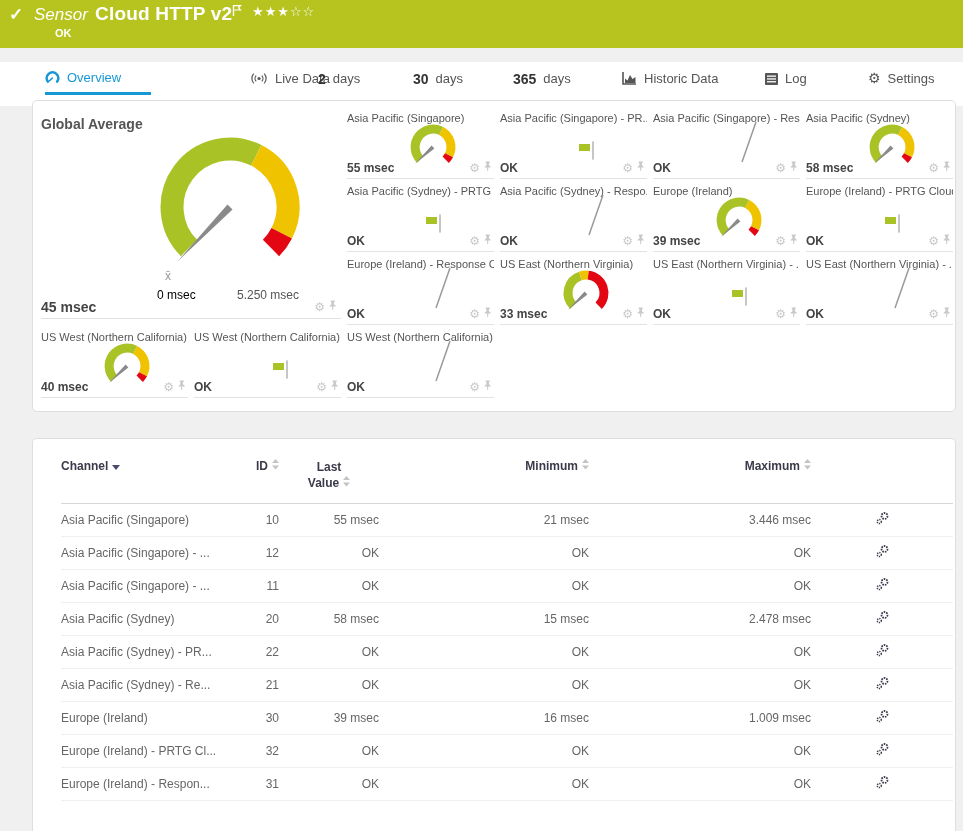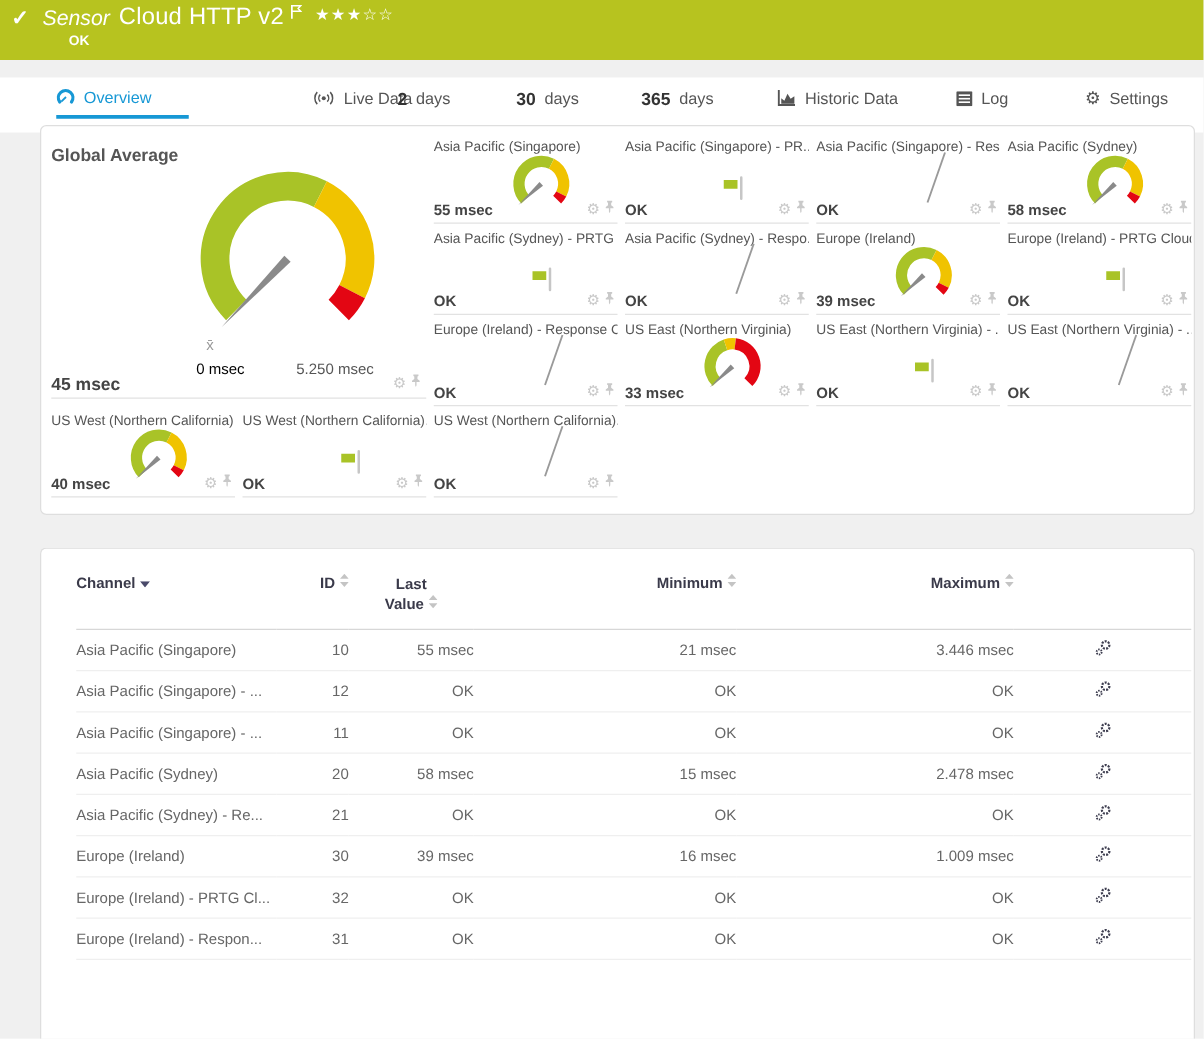--- a/index.html
+++ b/index.html
@@ -4,21 +4,21 @@
 <style>
   * { margin:0; padding:0; box-sizing:border-box; }
   html,body { width:963px; height:831px; overflow:hidden; }
   body { font-family:"Liberation Sans", sans-serif; background:#fff; }
   .page { position:relative; width:963px; height:831px; background:#f0f0f0; overflow:hidden; }
 
   
   .app-header { position:absolute; left:0; top:0; width:100%; height:48px; background:#b7c31f; color:#fff; }
   .hdr-check  { position:absolute; left:9px;  top:4px; font-size:17px; font-weight:bold; }
   .hdr-kind   { position:absolute; left:34px; top:5px; font-size:17px; font-style:italic; }
-  .hdr-title  { position:absolute; left:95px; top:3px; font-size:19px; font-weight:normal; letter-spacing:.2px; }
+  .hdr-title  { position:absolute; left:95px; top:3px; font-size:19px; font-weight:bold; letter-spacing:.2px; }
   .hdr-flag   { position:absolute; left:232px; top:3px; }
   .hdr-stars  { position:absolute; left:252px; top:4px; font-size:13px; letter-spacing:1px; cursor:pointer; }
   .hdr-status { position:absolute; left:55px; top:27px; font-size:11px; font-weight:bold; }
 
   
   .subbar { position:absolute; left:0; top:48px; width:100%; height:14px; background:#f0f0f0; }
   .tabbar { position:absolute; left:0; top:62px; width:100%; height:44px; background:#fff; }
   .tab { position:absolute; top:0; height:33px; display:flex; align-items:center; gap:7px;
          font-size:13px; color:#555; cursor:pointer; white-space:nowrap; }
   .tab .num { font-weight:bold; color:#333; font-size:14px; }
@@ -487,20 +487,33 @@
             <td class="d-min">15 msec</td>
             <td class="d-max">2.478 msec</td>
             <td class="d-act"><span class="row-action">
                 <svg width="15" height="15" viewBox="0 0 15 15">
                   <circle cx="9.5" cy="5" r="3" fill="none" stroke="#3d3d4f" stroke-width="1.8" stroke-dasharray="1.6 1"></circle>
                   <circle cx="4.3" cy="10.6" r="2" fill="none" stroke="#3d3d4f" stroke-width="1.5" stroke-dasharray="1.2 .9"></circle>
                 </svg>
               </span></td>
           </tr>
           <tr>
+            <td class="d-channel">Asia Pacific (Sydney) - PR...</td>
+            <td class="d-id">22</td>
+            <td class="d-last">OK</td>
+            <td class="d-min">OK</td>
+            <td class="d-max">OK</td>
+            <td class="d-act"><span class="row-action">
+                <svg width="15" height="15" viewBox="0 0 15 15">
+                  <circle cx="9.5" cy="5" r="3" fill="none" stroke="#3d3d4f" stroke-width="1.8" stroke-dasharray="1.6 1"></circle>
+                  <circle cx="4.3" cy="10.6" r="2" fill="none" stroke="#3d3d4f" stroke-width="1.5" stroke-dasharray="1.2 .9"></circle>
+                </svg>
+              </span></td>
+          </tr>
+          <tr>
             <td class="d-channel">Asia Pacific (Sydney) - Re...</td>
             <td class="d-id">21</td>
             <td class="d-last">OK</td>
             <td class="d-min">OK</td>
             <td class="d-max">OK</td>
             <td class="d-act"><span class="row-action">
                 <svg width="15" height="15" viewBox="0 0 15 15">
                   <circle cx="9.5" cy="5" r="3" fill="none" stroke="#3d3d4f" stroke-width="1.8" stroke-dasharray="1.6 1"></circle>
                   <circle cx="4.3" cy="10.6" r="2" fill="none" stroke="#3d3d4f" stroke-width="1.5" stroke-dasharray="1.2 .9"></circle>
                 </svg>

